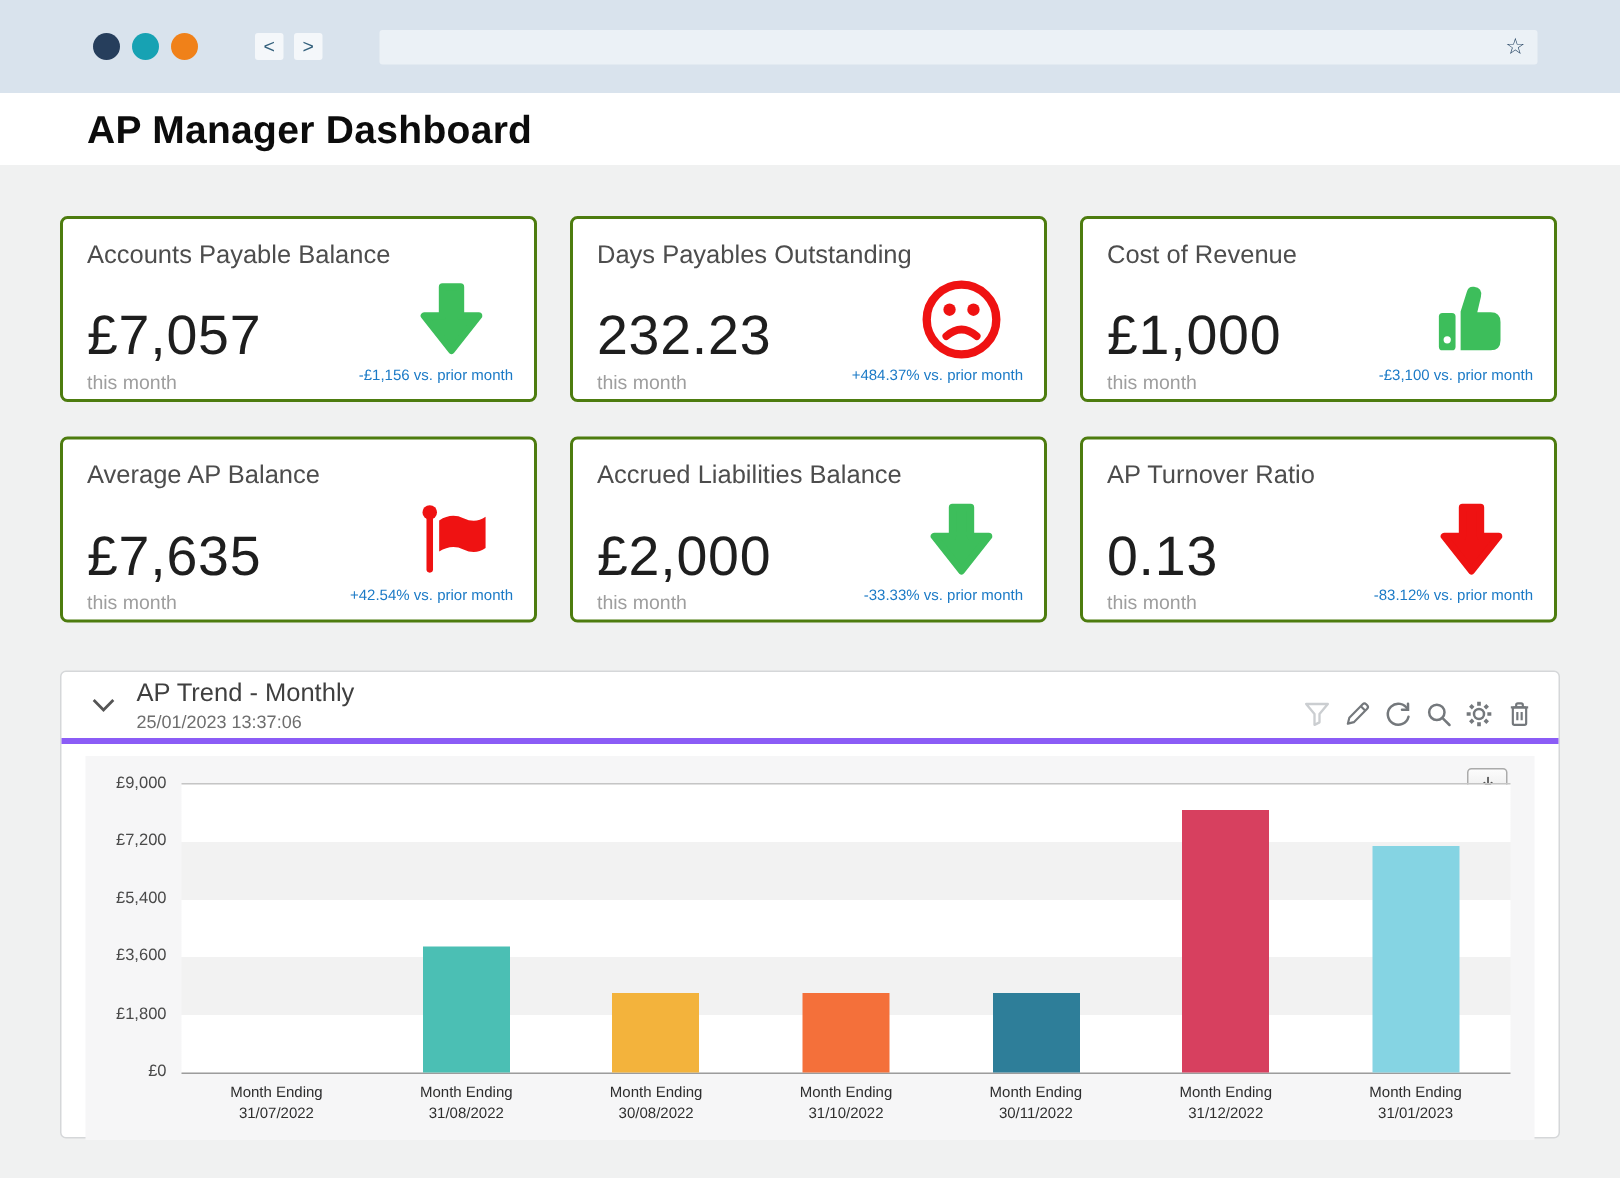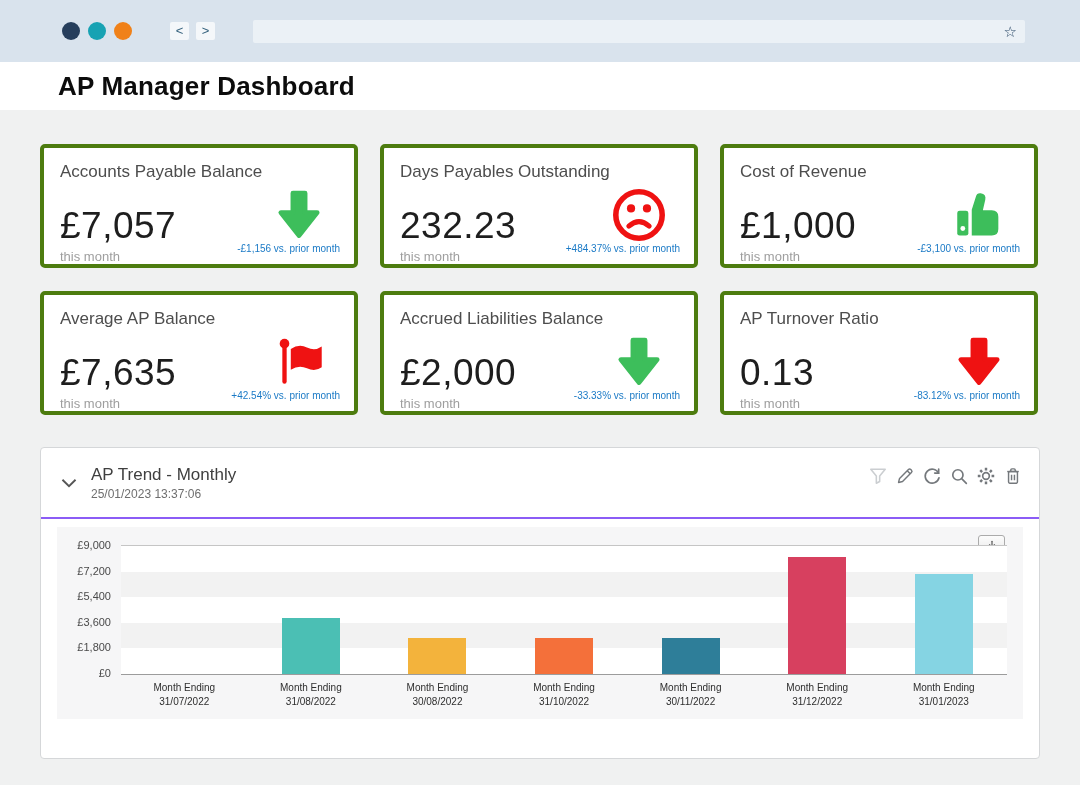--- a/index.html
+++ b/index.html
@@ -17,47 +17,47 @@
     border-radius:2px; display:flex; align-items:center; justify-content:flex-end; padding-right:8px; }
   .star { color:#2C4A68; font-size:15px; line-height:1; }
 
   
   .title-band { height:48px; background:#FFFFFF; display:flex; align-items:center; }
   .title-band h1 { margin-left:58px; font-size:26px; font-weight:800; color:#0C0C0C; letter-spacing:.2px; }
 
   
   .kpi-grid { margin:34px 40px 0 40px; display:grid; grid-template-columns:repeat(3,318px);
     grid-auto-rows:124px; column-gap:22px; row-gap:23px; }
-  .kpi-card { background:#fff; border:4px solid #4d7c0f; border-radius:5px; position:relative;
+  .kpi-card { background:#fff; border:2px solid #4d7c0f; border-radius:5px; position:relative;
     padding:14px 16px 10px 16px; }
   .kpi-title { font-size:17px; font-weight:400; color:#4D4D4D; }
   .kpi-value { font-size:37px; font-weight:500; color:#1E1E1E; margin-top:23px; letter-spacing:.5px; }
   .kpi-period { font-size:13px; color:#9E9E9E; margin-top:2px; }
   .kpi-delta { position:absolute; right:14px; bottom:10px; font-size:10px; color:#1B7AC6; }
   .kpi-icon { position:absolute; right:26px; top:38px; width:58px; height:58px; }
   .kpi-icon svg { width:100%; height:100%; }
 
   
   .chart-panel { margin:32px 40px 0 40px; width:1000px; height:312px; background:#fff;
     border:1px solid #D5D7D9; border-radius:4px; }
-  .panel-header { height:71px; border-bottom:2px solid #8b5cf6; display:flex; align-items:center; position:relative; }
+  .panel-header { height:48px; border-bottom:4px solid #8b5cf6; display:flex; align-items:center; position:relative; }
   .collapse-btn { background:none; border:none; cursor:pointer; margin-left:16px; width:24px; height:24px; }
   .panel-titles { margin-left:10px; }
   .panel-title { font-size:17px; color:#3F3F3F; font-weight:400; }
   .panel-timestamp { font-size:12px; color:#6E6E6E; margin-top:2px; }
   .panel-toolbar { position:absolute; right:16px; top:18px; display:flex; gap:7px; }
   .tool-btn { background:none; border:none; cursor:pointer; width:20px; height:20px; padding:0; }
 
   
   .chart-area { position:relative; margin:8px 16px 0 16px; background:#F6F6F7; padding:18px 16px 10px 0; }
   .download-btn { position:absolute; top:8px; right:18px; width:27px; height:21px;
     border:1px solid #ABABAB; border-radius:3px; cursor:pointer;
     background:linear-gradient(#FCFCFC,#E7E7E7); display:flex; align-items:center; justify-content:center; }
   .plot-wrap { margin-left:64px; position:relative; }
-  .plot { height:130px; position:relative; border-top:1px solid #C5C5C5; border-bottom:1px solid #9C9C9C;
+  .plot { height:194px; position:relative; border-top:1px solid #C5C5C5; border-bottom:1px solid #9C9C9C;
     background:linear-gradient(to bottom,#FFF 0 20%,#F2F2F2 20% 40%,#FFF 40% 60%,#F2F2F2 60% 80%,#FFF 80% 100%); }
   .bars { display:flex; height:100%; align-items:flex-end; }
   .bar-col { flex:1; display:flex; justify-content:center; align-items:flex-end; height:100%; }
   .bar { width:58px; }
   .ytick { position:absolute; left:-64px; width:54px; text-align:right; font-size:11px; color:#4A4A4A;
     transform:translateY(-7px); }
   .xlabels { display:flex; margin-top:6px; }
   .xlabel { flex:1; text-align:center; font-size:10px; line-height:14px; color:#2E2E2E; }
 </style>
 </head>

